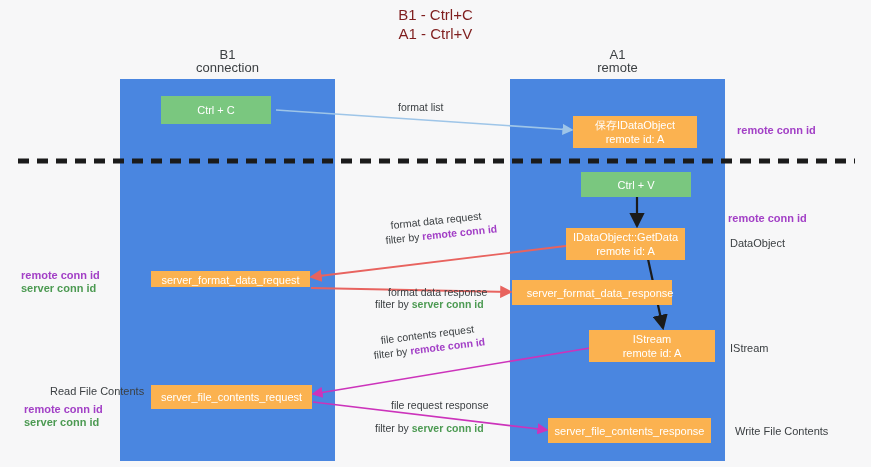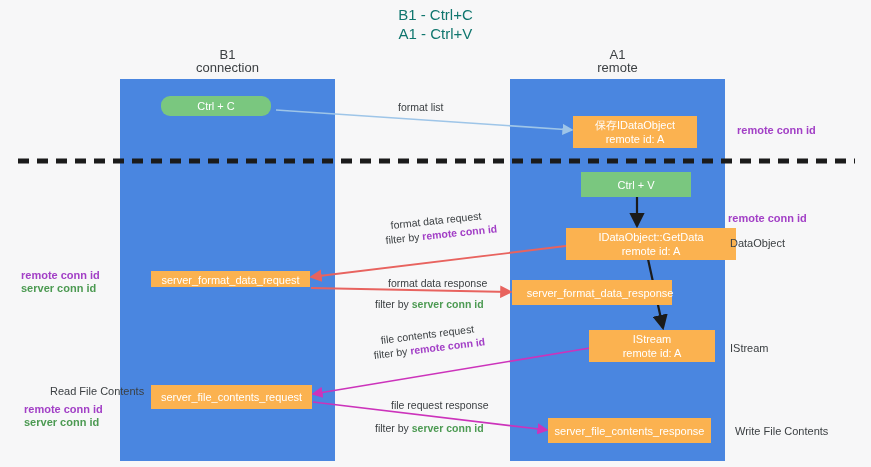--- a/index.html
+++ b/index.html
@@ -7,21 +7,21 @@
     width:871px;height:467px;
     background:#f7f7f8;
     font-family:"Liberation Sans","DejaVu Sans",sans-serif;
     overflow:hidden;
   }
   #stage{position:relative;width:871px;height:467px;}
 
   
   .title{
     position:absolute;left:0;top:5px;width:871px;
-    text-align:center;color:#0f766e;font-size:15px;line-height:19px;
+    text-align:center;color:#7f1d1d;font-size:15px;line-height:19px;
   }
 
   
   .lane-head{
     position:absolute;text-align:center;color:#3c4043;
     font-size:13px;line-height:13px;
   }
 
   
   .lane{
@@ -105,34 +105,34 @@
 
     <line x1="311" y1="288" x2="511" y2="292" stroke="#e8635f" stroke-width="1.8" marker-end="url(#ah-red)"></line>
 
     <line x1="648" y1="259" x2="663" y2="328" stroke="#1b1b1b" stroke-width="2.2" marker-end="url(#ah-black)"></line>
 
     <line x1="590" y1="348" x2="313" y2="394" stroke="#cc33bb" stroke-width="1.6" marker-end="url(#ah-pink)"></line>
 
     <line x1="313" y1="402" x2="547" y2="430" stroke="#cc33bb" stroke-width="1.6" marker-end="url(#ah-pink)"></line>
   </svg>
 
-  <div class="node green" style="left:161px;top:96px;width:110px;height:20px;border-radius:9px;">
+  <div class="node green" style="left:161px;top:96px;width:110px;height:28px;">
     <div>Ctrl + C</div>
   </div>
 
   <div class="node orange" style="left:573px;top:116px;width:124px;height:32px;">
     <div>保存IDataObject</div>
     <div>remote id: A</div>
   </div>
 
   <div class="node green" style="left:581px;top:172px;width:110px;height:25px;">
     <div>Ctrl + V</div>
   </div>
 
-  <div class="node orange" style="left:566px;top:228px;width:170px;height:32px;">
+  <div class="node orange" style="left:566px;top:228px;width:119px;height:32px;">
     <div>IDataObject::GetData</div>
     <div>remote id: A</div>
   </div>
 
   <div class="node orange" style="left:151px;top:271px;width:159px;height:16px;justify-content:flex-end;">
     <div>server_format_data_request</div>
   </div>
 
   <div class="node orange" style="left:512px;top:280px;width:160px;height:25px;padding-left:16px;">
     <div>server_format_data_response</div>
@@ -153,21 +153,21 @@
 
   <div class="edge-lbl" style="left:398px;top:101px;">format list</div>
 
   <div class="edge-lbl" style="left:390px;top:219px;transform:rotate(-6deg);transform-origin:left top;">
     <span>format data request</span>
   </div>
   <div class="edge-lbl" style="left:385px;top:234px;transform:rotate(-6deg);transform-origin:left top;">
     <span>filter by </span><b class="purple">remote conn id</b>
   </div>
 
-  <div class="edge-lbl" style="left:388px;top:277px;text-align:right;">format data response</div>
+  <div class="edge-lbl" style="left:388px;top:286px;text-align:right;">format data response</div>
   <div class="edge-lbl" style="left:375px;top:298px;">
     <span>filter by </span><b class="green">server conn id</b>
   </div>
 
   <div class="edge-lbl" style="left:380px;top:334px;transform:rotate(-7deg);transform-origin:left top;">
     <span>file contents request</span>
   </div>
   <div class="edge-lbl" style="left:373px;top:349px;transform:rotate(-7deg);transform-origin:left top;">
     <span>filter by </span><b class="purple">remote conn id</b>
   </div>

